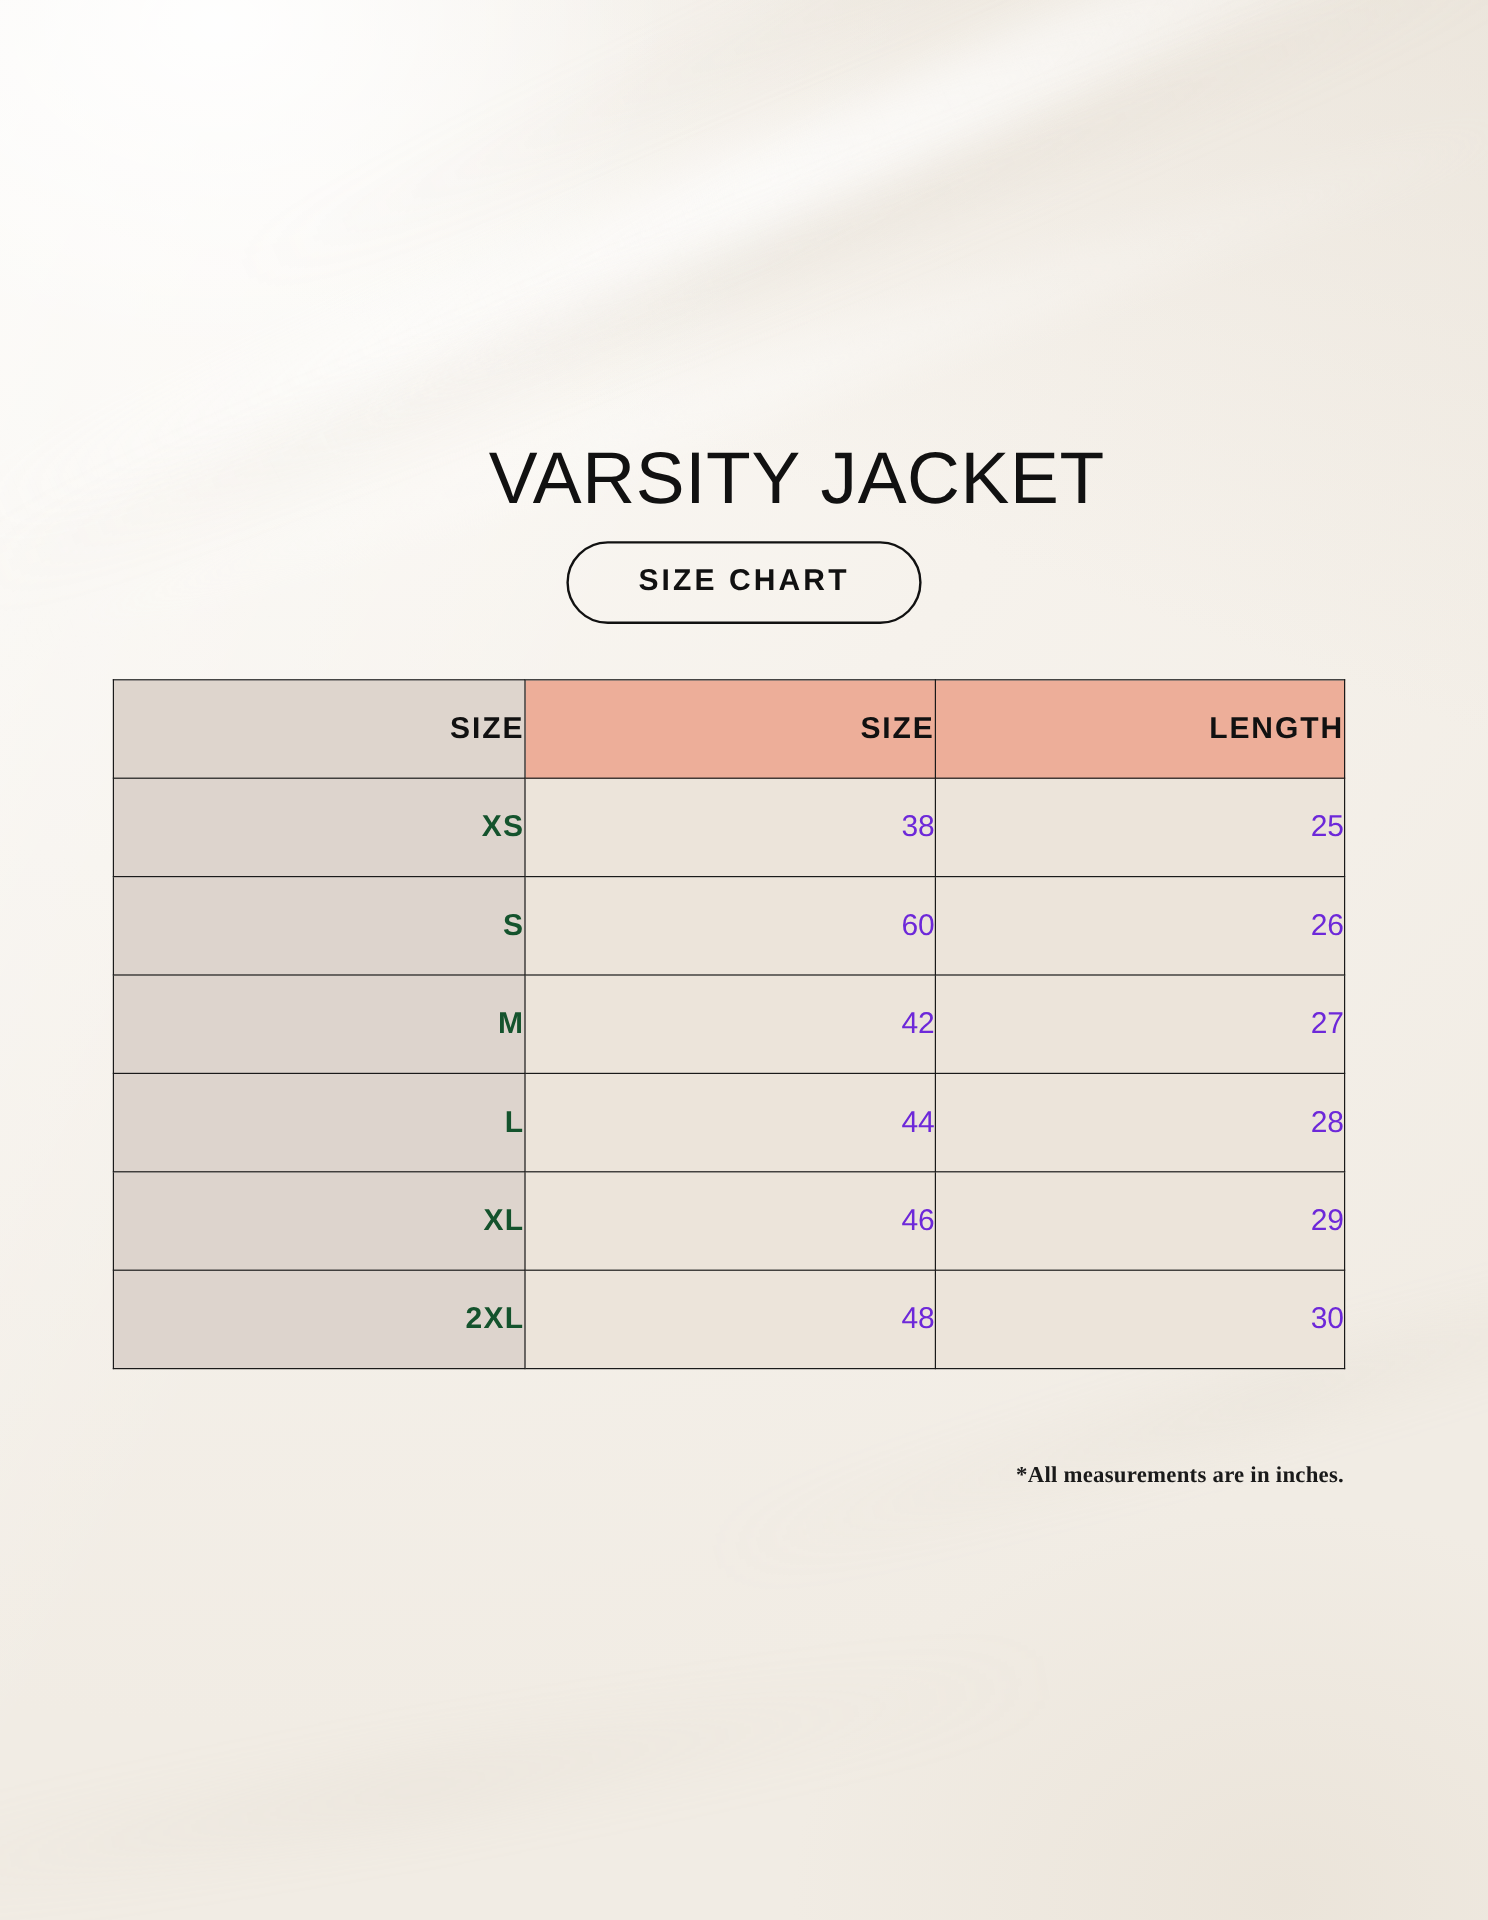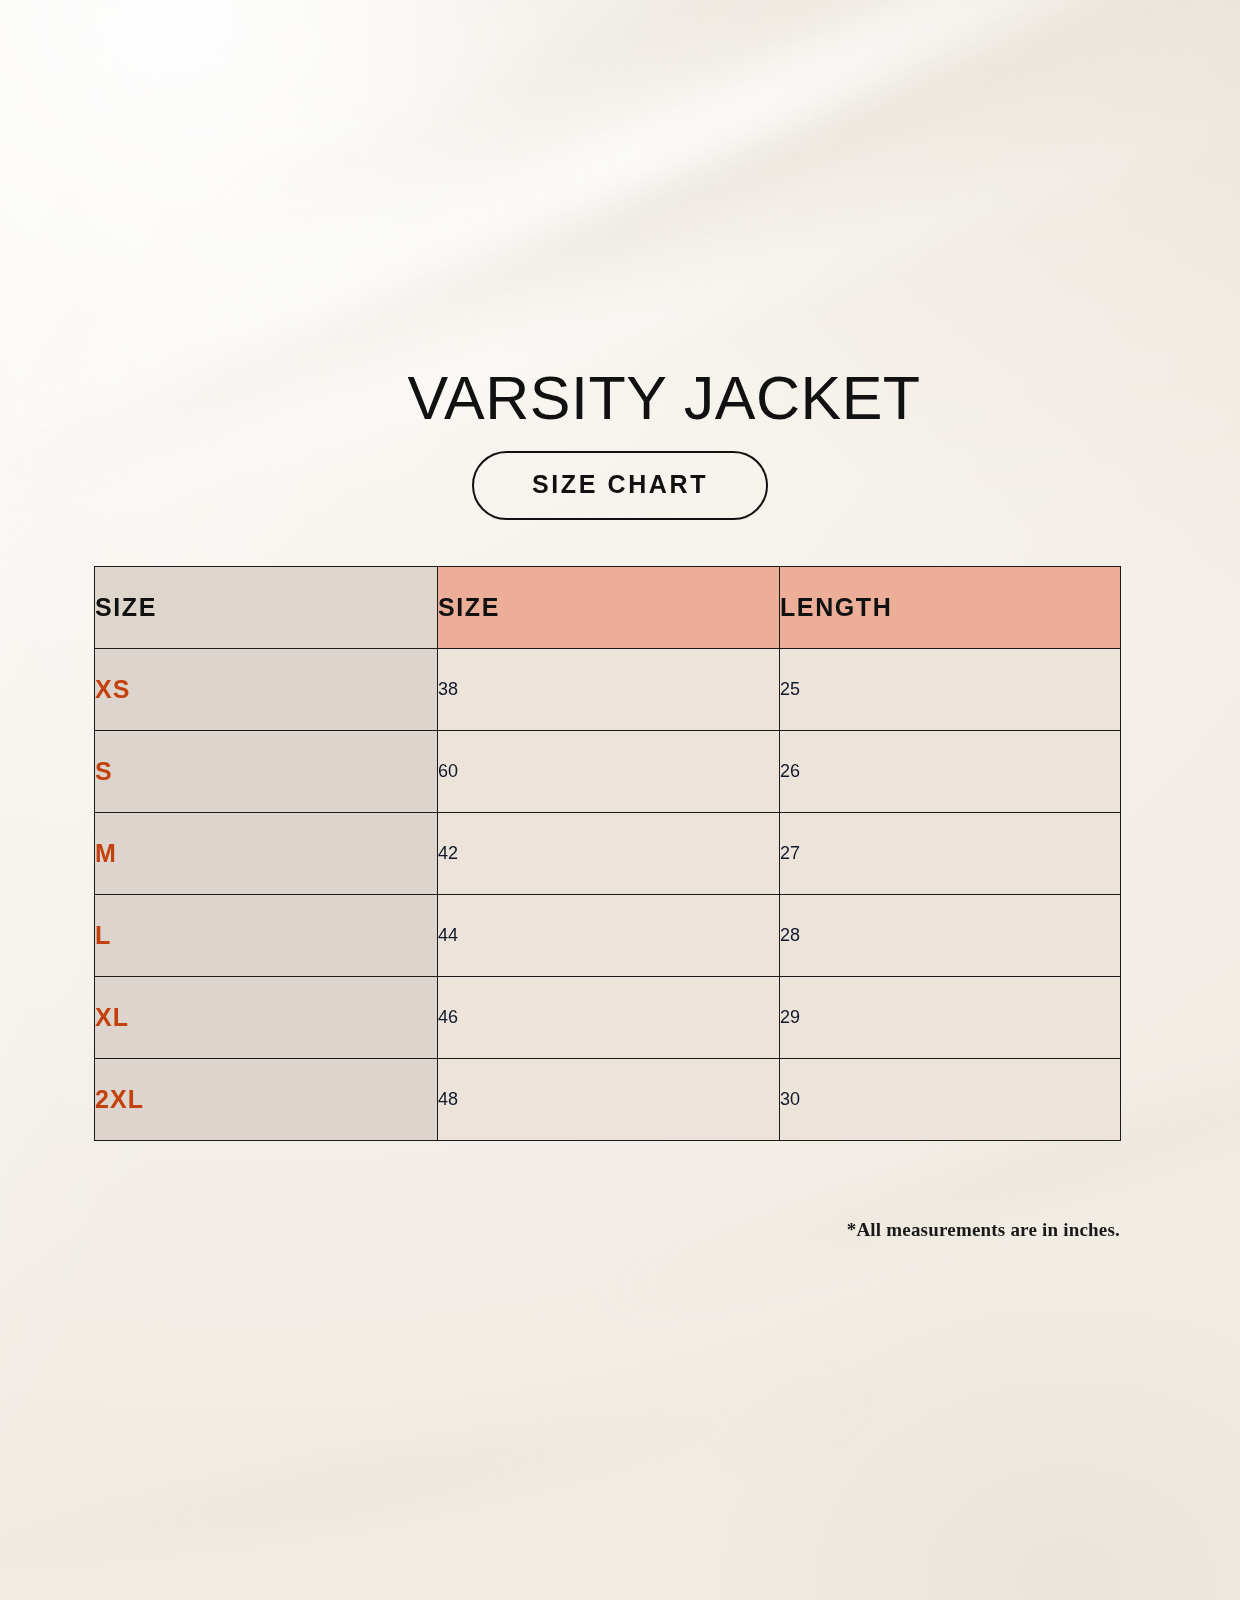--- a/index.html
+++ b/index.html
@@ -105,48 +105,48 @@
     width: 1026px;
     table-layout: fixed;
   }
   table.size-table col.c-size   { width: 343px; }
   table.size-table col.c-chest  { width: 342px; }
   table.size-table col.c-length { width: 341px; }
 
   table.size-table th,
   table.size-table td {
     border: 1.5px solid #1a1a1a;
-    text-align: left;
+    text-align: right;
     height: 81px;
     padding: 0;
   }
 
   thead th {
     font-size: 25px;
     font-weight: 700;
     letter-spacing: 1.6px;
     color: #111111;
     height: 84px;
   }
   thead th.h-size   { background: #ded5cd; }
   thead th.h-chest  { background: #edae99; }
   thead th.h-length { background: #edae99; }
 
   tbody td.cell-size {
     background: #ddd4cd;
     font-size: 25px;
     font-weight: 700;
     letter-spacing: 1.1px;
-    color: #c2410c;
+    color: #14532d;
   }
   tbody td.cell-val {
     background: #ece4da;
-    font-size: 18px;
+    font-size: 25px;
     font-weight: 400;
-    color: #0f172a;
+    color: #6d28d9;
   }
 
   .footnote {
     position: absolute;
     left: 94px;
     top: 1219px;
     width: 1026px;
     text-align: right;
     font-size: 19px;
     font-weight: 700;

